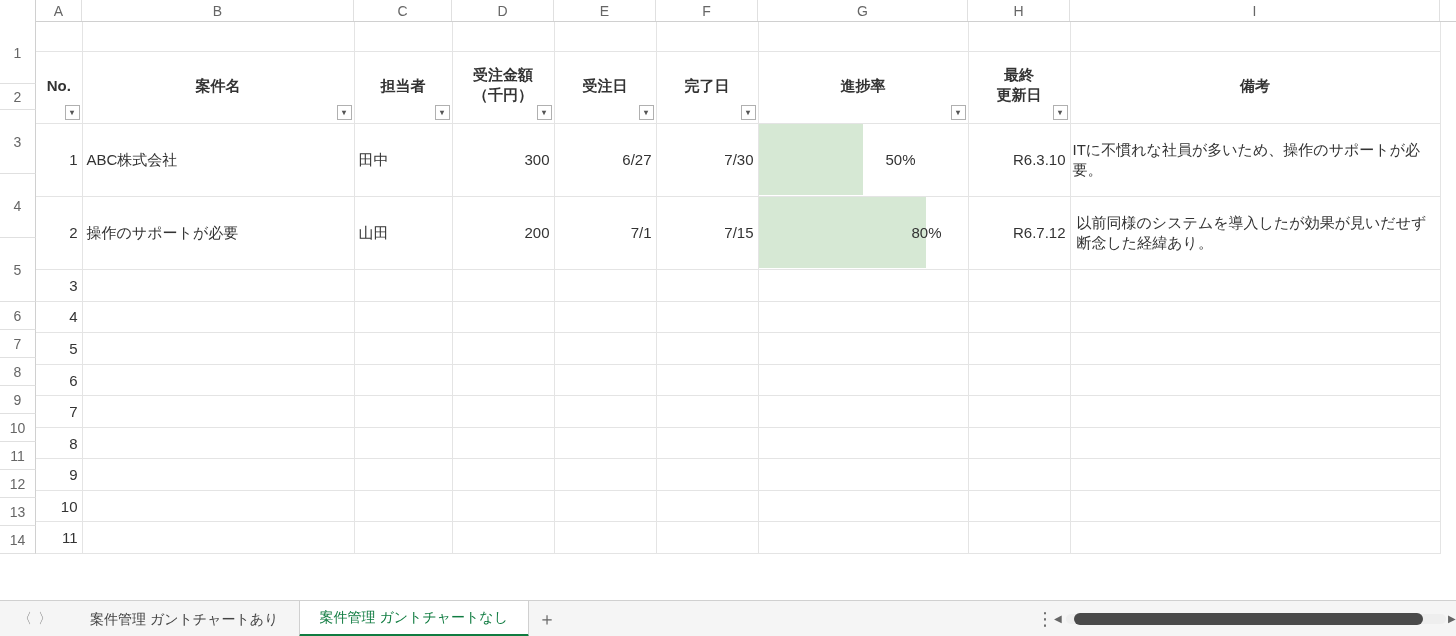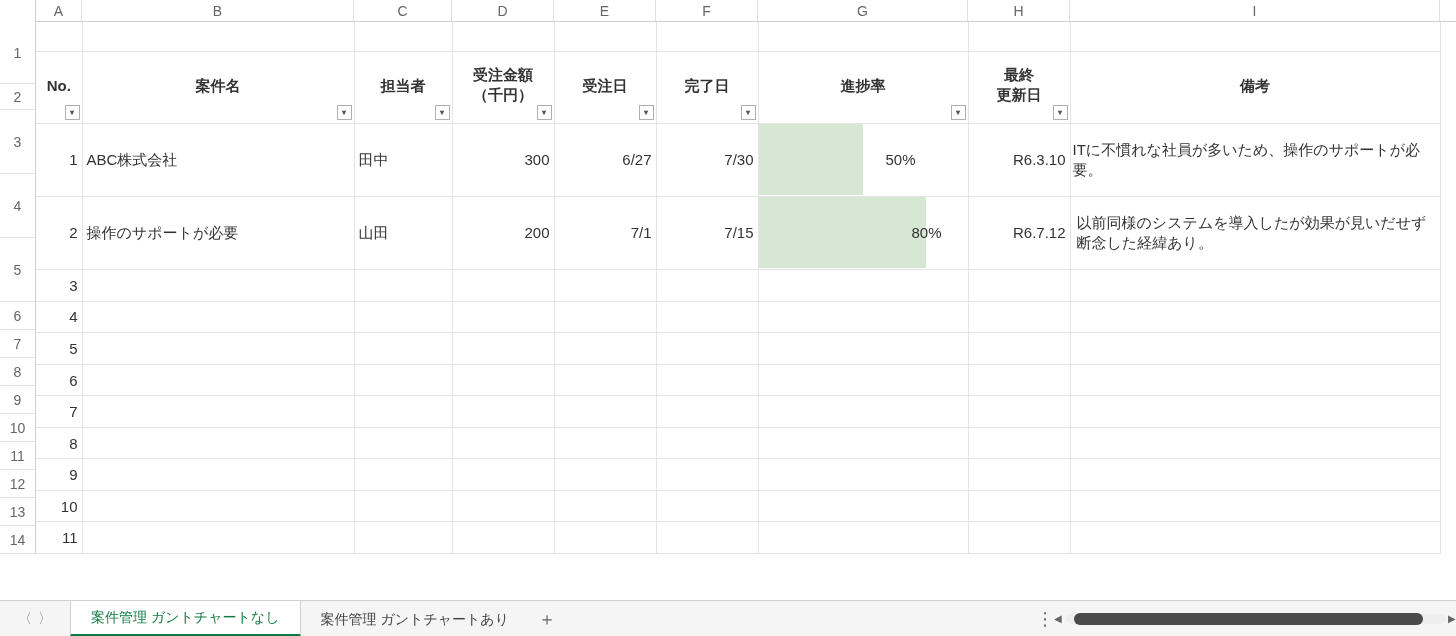--- a/index.html
+++ b/index.html
@@ -434,22 +434,22 @@
     </tbody>
       </table>
   </div>
 </div>
 
 <div class="sheet-tabs">
   <div class="tab-nav">
     <span>〈</span>
     <span>〉</span>
   </div>
+  <div class="tab">案件管理 ガントチャートあり</div>
   <div class="tab active">案件管理  ガントチャートなし</div>
-  <div class="tab">案件管理 ガントチャートあり</div>
   <div class="tab-add">＋</div>
   <div class="more-dots">⋮</div>
   <div class="hscroll">
     <span class="arrow l">◀</span>
     <div class="track"></div>
     <div class="thumb"></div>
     <span class="arrow r">▶</span>
   </div>
 </div>
 

